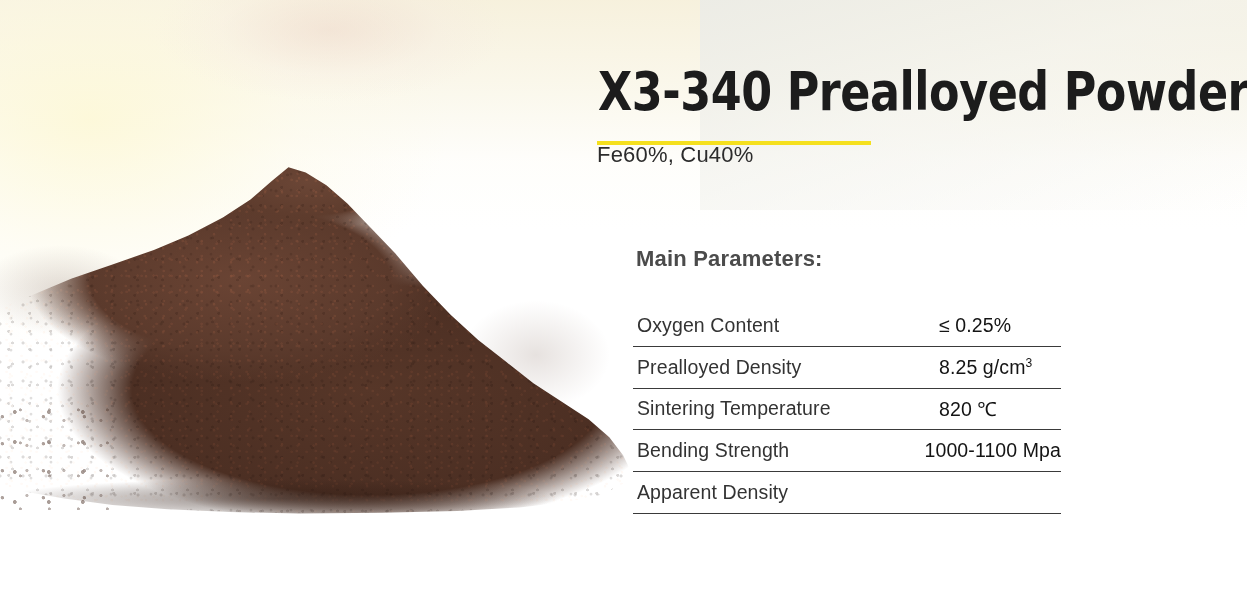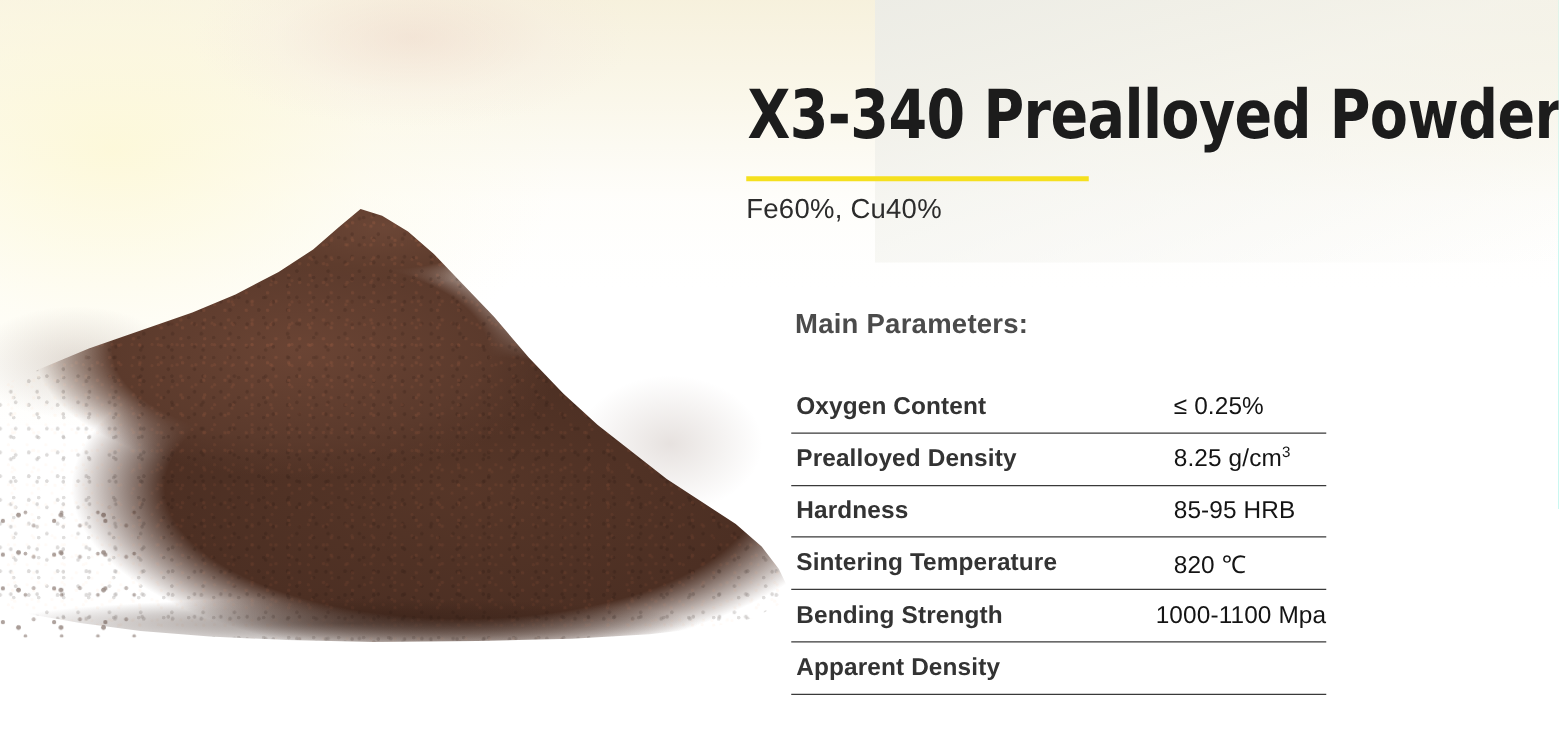--- a/index.html
+++ b/index.html
@@ -188,21 +188,21 @@
     position: absolute;
     left: 597px;
     top: 141px;
     width: 274px;
     height: 4px;
     background: #f5e01e;
   }
   .subtitle {
     position: absolute;
     left: 597px;
-    top: 154px;
+    top: 142px;
     font-size: 22px;
     font-weight: 400;
     color: #2c2c2c;
     letter-spacing: 0.2px;
     white-space: nowrap;
   }
 
   .section-heading {
     position: absolute;
     left: 636px;
@@ -229,21 +229,21 @@
     border-bottom: 1.4px solid #3a3a3a;
   }
   .param-row:first-child {
     border-top: none;
   }
   .param-label {
     width: 262px;
     padding-left: 4px;
     box-sizing: border-box;
     font-size: 19.5px;
-    font-weight: 700;
+    font-weight: 400;
     color: #333333;
     letter-spacing: 0.1px;
     white-space: nowrap;
   }
   .param-value {
     flex: 1;
     font-size: 19.5px;
     font-weight: 400;
     color: #141414;
     letter-spacing: 0.1px;
@@ -289,24 +289,20 @@
   <div class="param-table" id="param-table">
       <div class="param-row">
         <div class="param-label">Oxygen Content</div>
         <div class="param-value">≤ 0.25%</div>
       </div>
       <div class="param-row">
         <div class="param-label">Prealloyed Density</div>
         <div class="param-value">8.25 g/cm<sup>3</sup></div>
       </div>
       <div class="param-row">
-        <div class="param-label">Hardness</div>
-        <div class="param-value">85-95 HRB</div>
-      </div>
-      <div class="param-row">
         <div class="param-label">Sintering Temperature</div>
         <div class="param-value">820 ℃</div>
       </div>
       <div class="param-row">
         <div class="param-label">Bending Strength</div>
         <div class="param-value">1000-1100 Mpa</div>
       </div>
       <div class="param-row">
         <div class="param-label">Apparent Density</div>
       </div>

